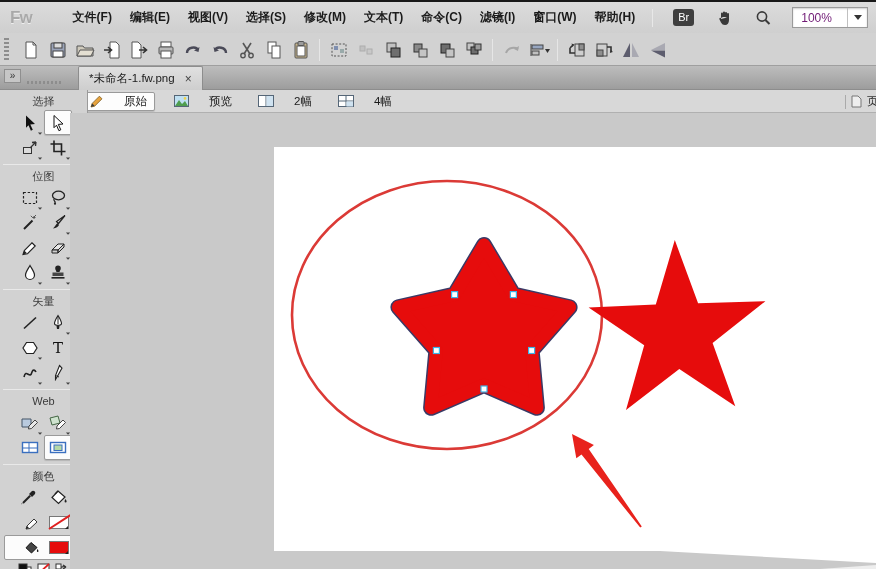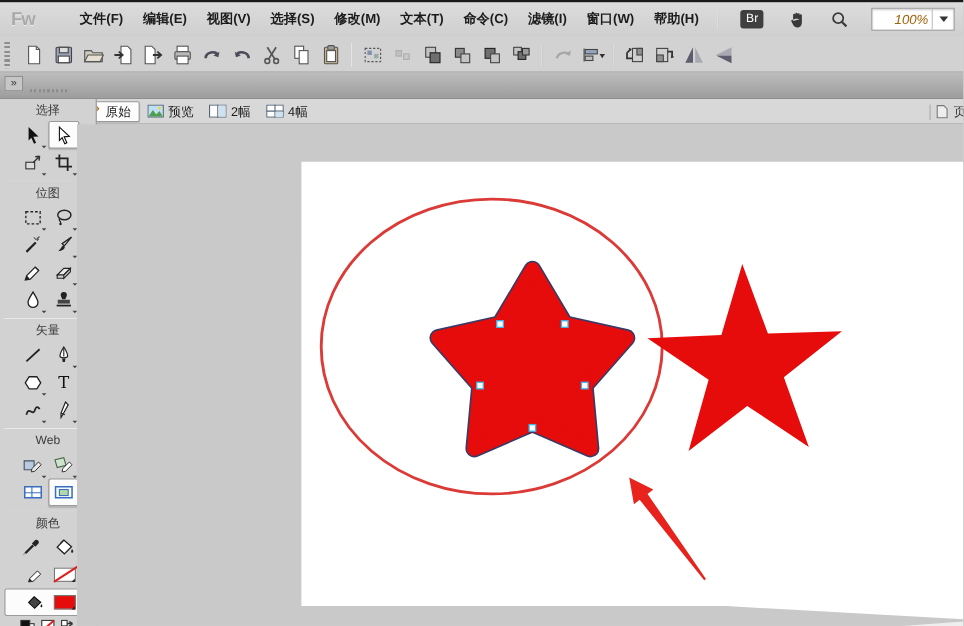--- a/index.html
+++ b/index.html
@@ -13,21 +13,21 @@
              display:flex; align-items:center; }
   .fw-logo { font-weight:bold; font-size:17px; color:#a9a9a9; text-shadow:0 1px 0 #eee;
              margin:0 32px 0 10px; letter-spacing:-1px; }
   .menu-item { padding:5px 9px; cursor:default; white-space:nowrap;font-weight:bold; }
   .mb-sep { width:1px; height:18px; background:#aaa; border-right:1px solid #e8e8e8; margin:0 8px; }
   .br-badge { background:#3f3f3f; color:#fff; font-size:11px; font-weight:normal;
               border-radius:3px; padding:3px 5px; margin:0 12px; line-height:1; }
   .mb-icon { width:22px; height:20px; margin:0 8px; display:flex; align-items:center; justify-content:center; }
   .zoom-box { display:flex; align-items:center; background:#fff; border:1px solid #9a9a9a;
               height:21px; width:76px; margin-left:10px; box-shadow:inset 0 1px 2px #ccc; }
-  .zoom-value { flex:1; padding-left:20px; font-size:12px; color:#a16207;font-style:italic; }
+  .zoom-value { flex:1; padding-left:8px; font-size:12px; color:#701a75; }
   .zoom-drop { width:20px; height:100%; border-left:1px solid #c0c0c0; display:flex; align-items:center; justify-content:center; }
   .zoom-drop::after { content:""; border:4px solid transparent; border-top:5px solid #333; margin-top:4px; }
 
   
   .toolbar { position:absolute; left:0; top:35px; width:876px; height:31px; background:#d2d2d2;
              border-bottom:1px solid #9f9f9f; display:flex; align-items:center; }
   .tb-grip { width:5px; height:24px; margin:0 8px 0 4px;
              background:repeating-linear-gradient(#8d8d8d 0 2px, #d2d2d2 2px 4px); }
   .tb-btn { width:27px; height:25px; display:flex; align-items:center; justify-content:center; border-radius:2px; }
   .tb-sep { width:1px; height:22px; background:#a3a3a3; border-right:1px solid #e6e6e6; margin:0 5px; }
@@ -41,21 +41,21 @@
   .panel-grip { position:absolute; left:27px; top:15px; width:36px; height:3px;
                 background:repeating-linear-gradient(90deg,#8d8d8d 0 2px,transparent 2px 4px); }
   .doc-tab { position:absolute; left:78px; top:0; height:24px; padding:0 8px 0 10px;
              background:linear-gradient(#e0e0e0,#cecece); border:1px solid #8d8d8d; border-bottom:none;
              border-radius:2px 2px 0 0; display:flex; align-items:center; gap:8px; font-size:11.5px; }
   .tab-close { color:#444; font-size:12px; line-height:10px; padding:1px 2px; }
 
   
   .viewbar { position:absolute; left:70px; top:90px; width:806px; height:23px; background:#d8d8d8;
              border-bottom:1px solid #b0b0b0; display:flex; align-items:center; }
-  .vm-btn { display:flex; align-items:center; gap:4px; height:19px; padding:0 7px; margin-left:0;
+  .vm-btn { display:flex; align-items:center; gap:20px; height:19px; padding:0 7px; margin-left:12px;
             font-size:11.5px; border-radius:2px; }
   .vm-btn.active { background:#fdfdfd; border:1px solid #9a9a9a; box-shadow:0 1px 1px #bbb; }
   .vb-right { position:absolute; right:-14px; top:0; height:23px; display:flex; align-items:center; gap:5px; font-size:11.5px; color:#333; }
   .vb-sep { width:1px; height:14px; background:#aaa; }
 
   
   .toolpanel { position:absolute; left:0; top:90px; width:88px; height:479px; background:#d2d2d2;
                border-right:1px solid #9a9a9a; overflow:hidden; padding-top:4px; }
   .tp-title { height:16px; text-align:center; font-size:11px; color:#3a3a3a; line-height:15px; }
   .tp-grid { display:grid; grid-template-columns:28px 28px; justify-content:center; }
@@ -267,20 +267,24 @@
         <svg width="20" height="20" viewBox="0 0 20 20">
           <path d="M3,10 H17 L17,3 Z" fill="#a9a9b2"></path>
           <path d="M3,10.5 H17 L17,17.5 Z" fill="#5d5d6e"></path>
         </svg>
       </span>
   </div>
 
   <div class="tabstrip">
     <span class="panel-collapse">»</span>
     <span class="panel-grip"></span>
+    <div class="doc-tab">
+      <span>*未命名-1.fw.png</span>
+      <span class="tab-close">×</span>
+    </div>
   </div>
 
   <div class="viewbar">
     <span class="vm-btn active">
       <svg width="14" height="13" viewBox="0 0 14 13">
           <path d="M1,12 l1.2-3.6 L9.4,1.2 12,3.8 4.6,11.2 Z" fill="#e8a33d" stroke="#7a5a1e" stroke-width=".8"></path>
           <path d="M1,12 l1.2-3.6 2.4,2.4 Z" fill="#3c3c3c"></path>
         </svg>
       <span>原始</span>
     </span>

